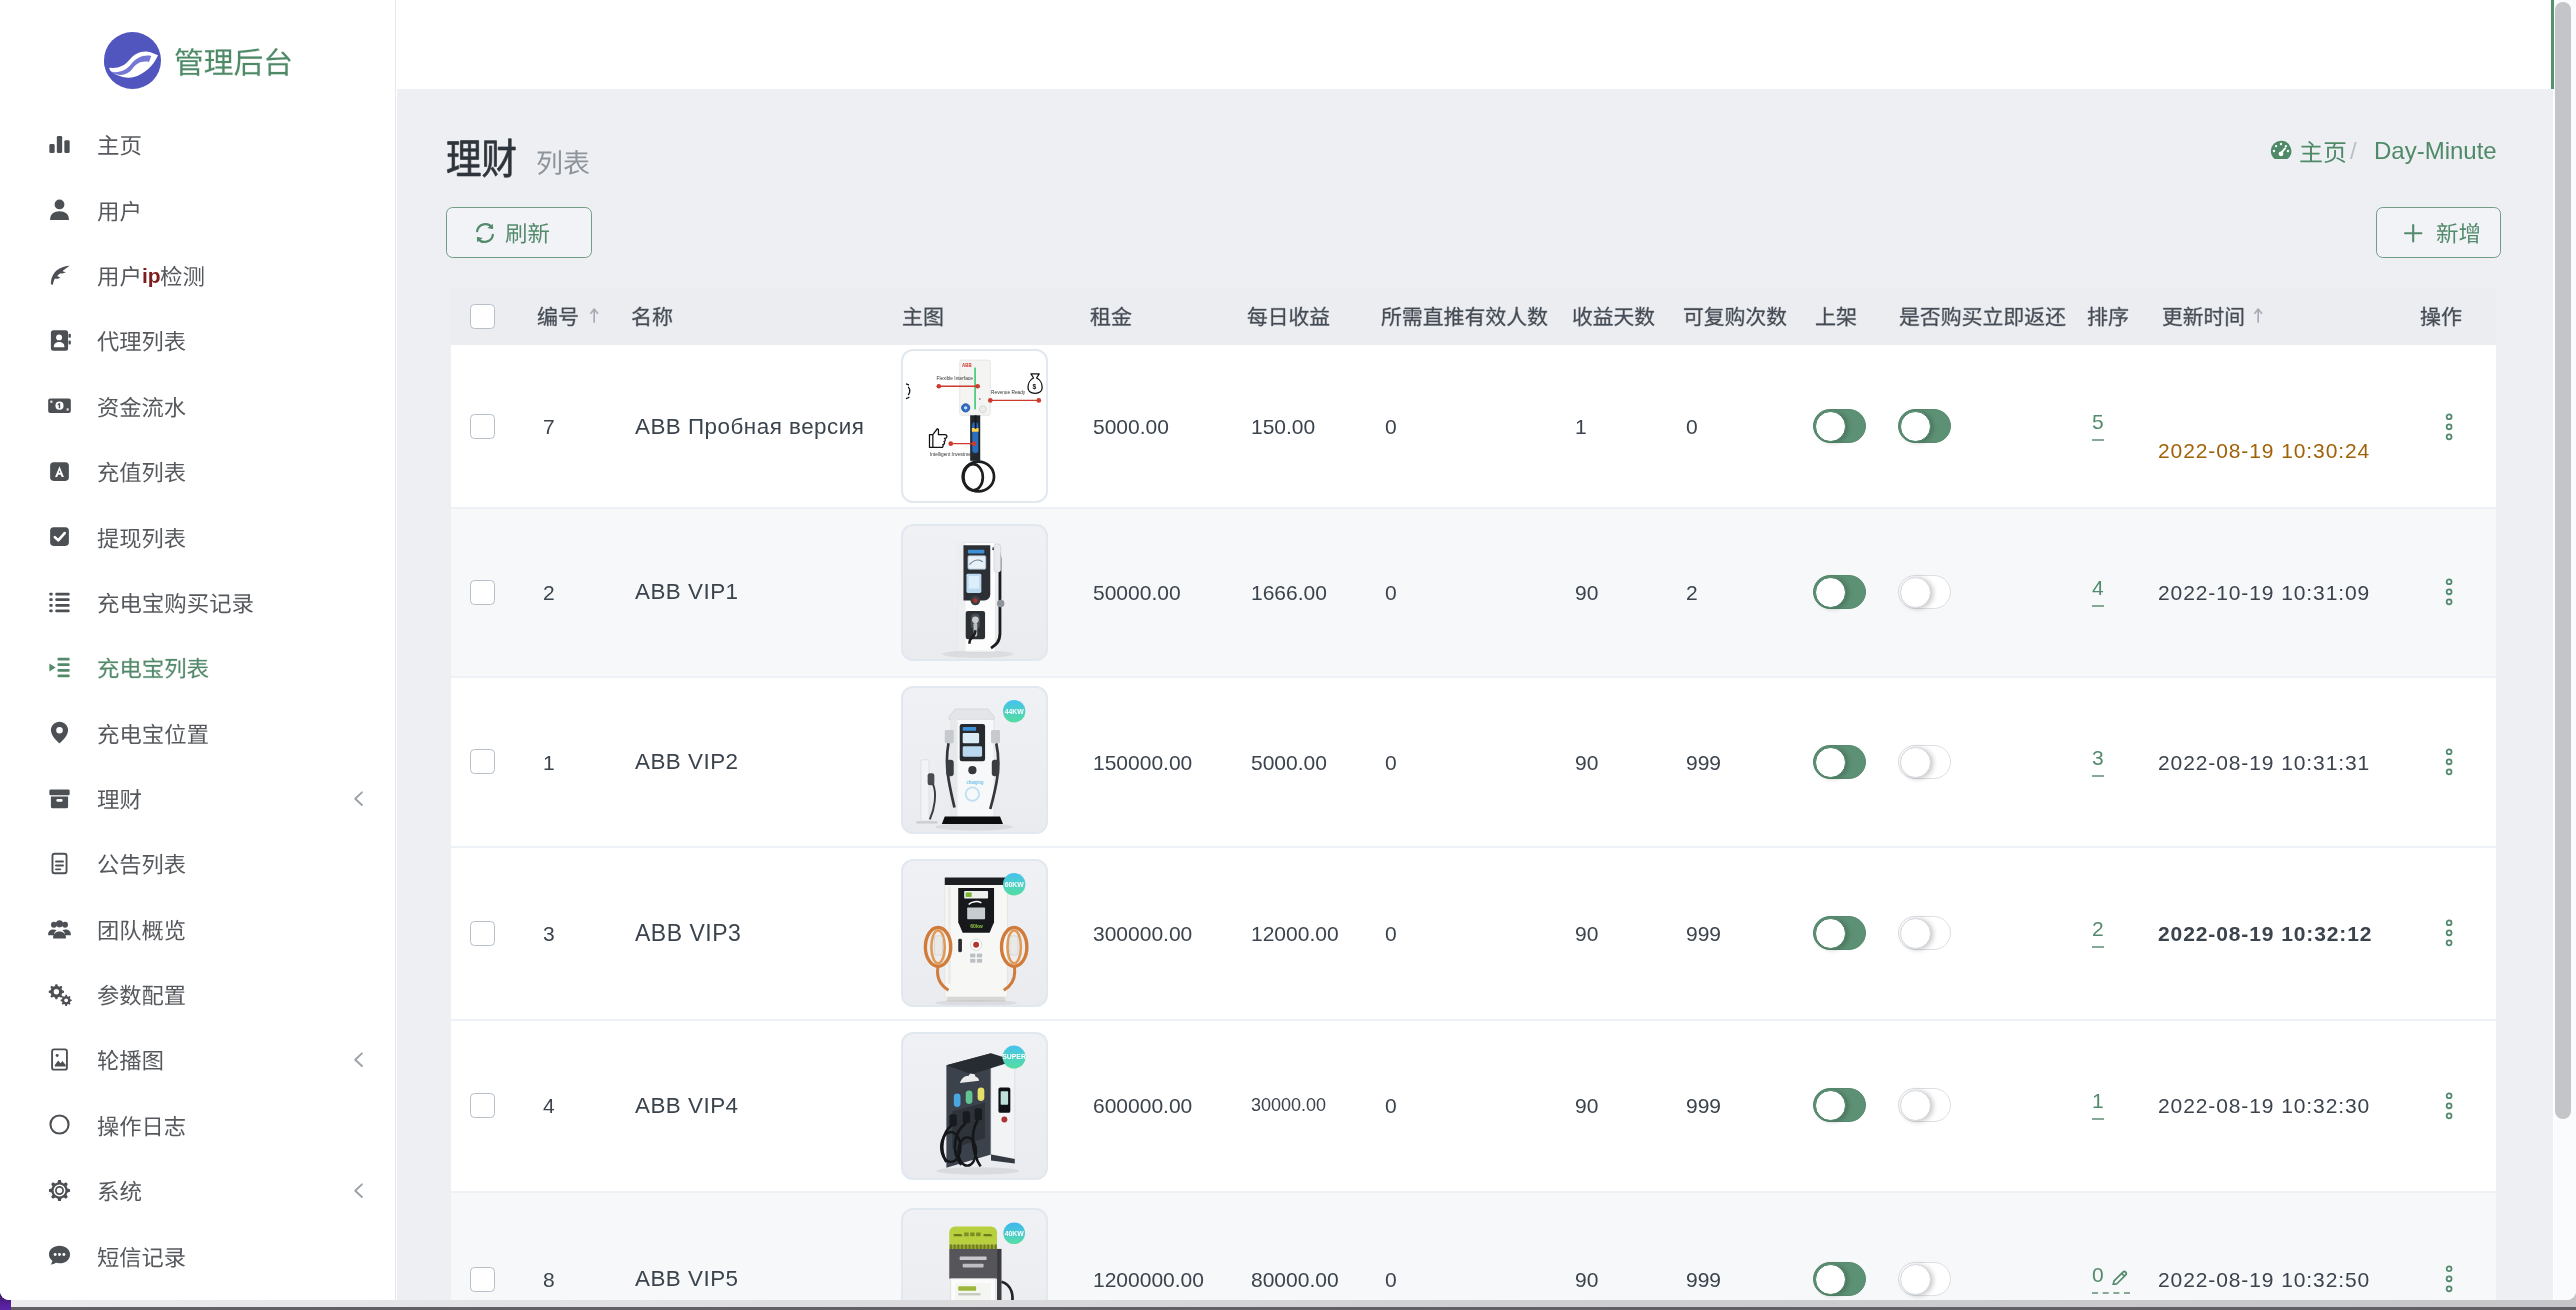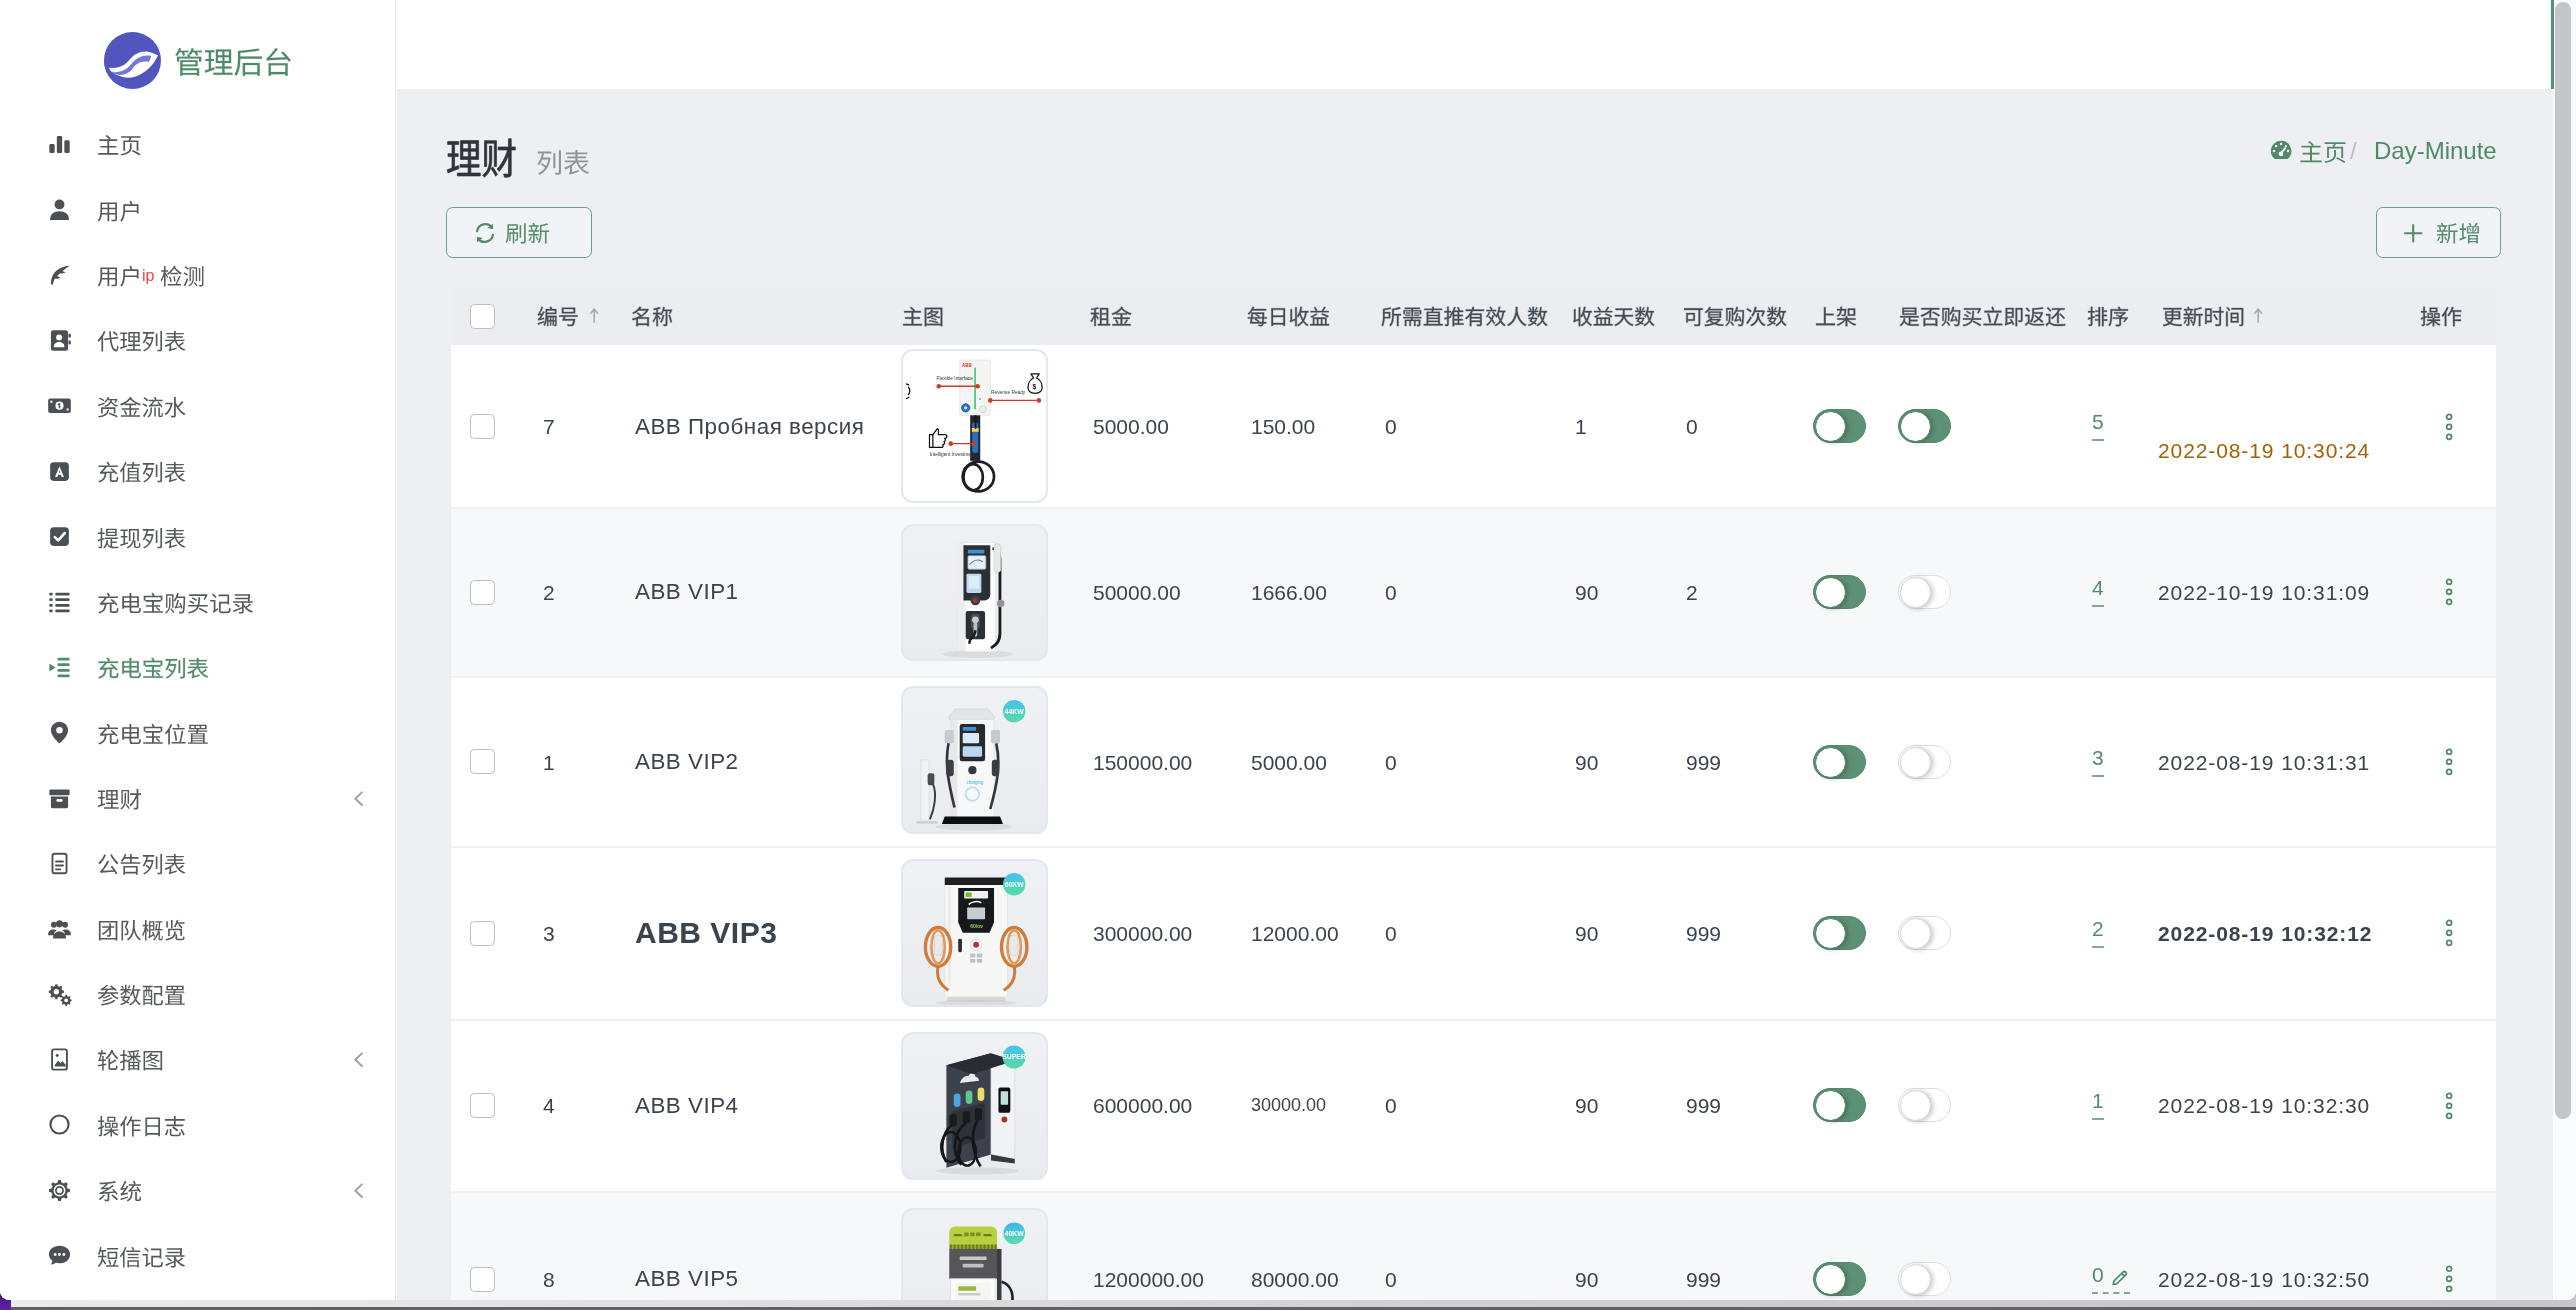--- a/index.html
+++ b/index.html
@@ -158,21 +158,21 @@
     </svg>
     <svg class="ab" style="left:47px;top:263px" width="25" height="25" viewBox="0 0 32 32">
       <path fill="#4c5054" d="M29 3.5C19 4 9.5 9 6.2 18.6 5.3 21.2 5 24.6 5 27.2l2.6.6c.3-3 1.1-5.7 2.6-8 1.9.7 4.9.4 7-1.3-1.6-.3-3.2-1-4.1-1.8 1.1-1.4 2.5-2.6 4.1-3.6 2.1.8 5.1.2 7-1.5-1.6-.2-3.3-.8-4.3-1.5C23 7.6 26 5.7 29 3.5z"></path>
     </svg>
     <svg class="ab" style="left:97px;top:265px" width="45" height="22.4" viewBox="0 0 2000 1000" preserveAspectRatio="none">
       <g transform="translate(0,880) scale(1,-1)" fill="#55585c">
         <use href="#g7528" x="0"></use>
         <use href="#g6237" x="1000"></use>
       </g>
     </svg>
-    <div class="ab" style="left:142px;top:265px;font-size:16px;line-height:21px;color:#ef4444;font-weight:400;white-space:nowrap">ip</div>
+    <div class="ab" style="left:142px;top:265px;font-size:21px;line-height:21px;color:#7f1d1d;font-weight:700;white-space:nowrap">ip</div>
     <svg class="ab" style="left:160px;top:265px" width="45" height="22.4" viewBox="0 0 2000 1000" preserveAspectRatio="none">
       <g transform="translate(0,880) scale(1,-1)" fill="#55585c">
         <use href="#g68c0" x="0"></use>
         <use href="#g6d4b" x="1000"></use>
       </g>
     </svg>
     <svg class="ab" style="left:47px;top:328px" width="25" height="25" viewBox="0 0 32 32">
       <g>
         <rect x="5" y="3" width="22" height="26" rx="3.2" fill="#4c5054"></rect>
         <rect x="27.5" y="7.5" width="3" height="5" rx="1.2" fill="#4c5054"></rect>
@@ -727,21 +727,21 @@
     <div class="ab" style="left:2158px;top:752px;font-size:21px;line-height:21px;color:#3b434d;font-weight:400;letter-spacing:0.9px;white-space:nowrap">2022-08-19 10:31:31</div>
     <svg class="ab" style="left:2445px;top:748px" width="8.2" height="27.6" viewBox="0 0 11 37">
       <g stroke="#538a6b" stroke-width="2.4" fill="none">
         <circle cx="5.5" cy="5" r="3.3"></circle>
         <circle cx="5.5" cy="18.5" r="3.3"></circle>
         <circle cx="5.5" cy="32" r="3.3"></circle>
       </g>
     </svg>
     <div class="ab cb" style="left:470px;top:921px"></div>
     <div class="ab" style="left:543px;top:923px;font-size:21px;line-height:21px;color:#3b434d;font-weight:400;white-space:nowrap">3</div>
-    <div class="ab" style="left:635px;top:922px;font-size:30px;line-height:22.4px;color:#3b434d;font-weight:700;letter-spacing:0.5px;white-space:nowrap">ABB VIP3</div>
+    <div class="ab" style="left:635px;top:922px;font-size:23px;line-height:22.4px;color:#3b434d;font-weight:400;letter-spacing:0.5px;white-space:nowrap">ABB VIP3</div>
     <div class="ab" style="left:901px;top:859px;width:147px;height:148px;background:linear-gradient(180deg,#f0f1f5,#e9ebef);border:2.2px solid #e2e8ef;border-radius:12px;overflow:hidden"><svg width="147" height="148" viewBox="0 0 197 198">
         <rect x="56" y="22" width="84" height="160" rx="2" fill="#f7f7f6" stroke="#e1e1df"></rect>
         <rect x="56" y="22" width="84" height="10" fill="#1d1f22"></rect>
         <rect x="60" y="34" width="4" height="130" fill="#ebebe9"></rect>
         <path d="M74 36h48v46l-6 14h-36l-6-14z" fill="#17181c"></path>
         <rect x="82" y="40" width="32" height="10" rx="1" fill="#f0f0ee"></rect>
         <rect x="84" y="42" width="8" height="6" fill="#79b52f"></rect>
         <path d="M88 58c4-4 12-5 17-2" stroke="#fff" stroke-width="2" fill="none"></path>
         <rect x="86" y="62" width="24" height="16" rx="1" fill="#c7ccd1"></rect>
         <text x="90" y="90" font-family="Liberation Sans" font-size="7" font-weight="bold" fill="#8ec63f">60kw</text>

